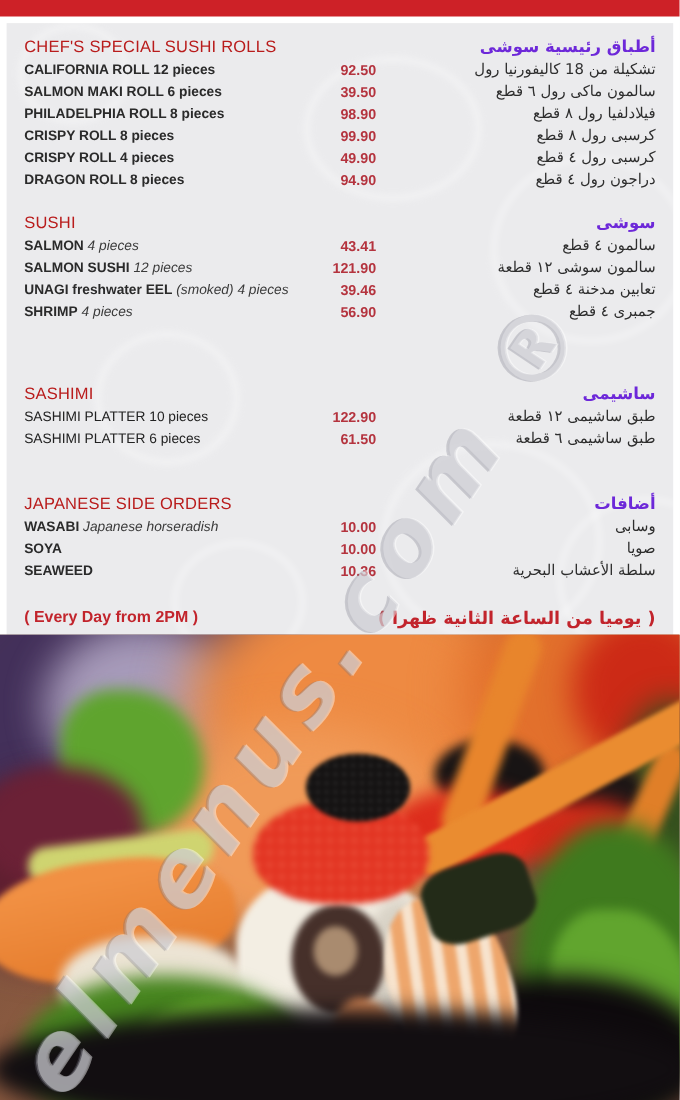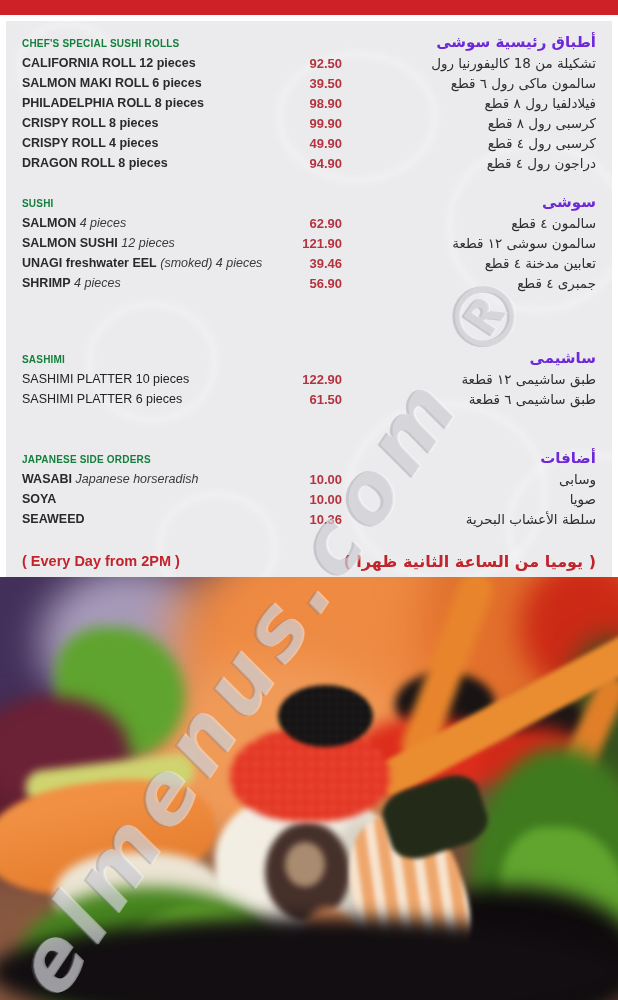--- a/index.html
+++ b/index.html
@@ -27,21 +27,21 @@
   .sw4{left:80px;top:280px;width:120px;height:110px;}
   .sw5{left:340px;top:380px;width:190px;height:170px;}
   .sw6{left:500px;top:430px;width:150px;height:140px;}
   .sw7{left:150px;top:470px;width:110px;height:100px;}
 
   .menu-content{position:relative;padding:12px 16px 0 16px;}
   .sec-header{
     display:grid;grid-template-columns:320px 1fr;align-items:baseline;
     height:19px;margin-bottom:1px;
   }
-  .sec-title-en{font-size:10px;font-weight:700;color:#15803d;letter-spacing:.2px;}
+  .sec-title-en{font-size:15px;font-weight:400;color:#b91c1c;letter-spacing:.2px;}
   .sec-title-ar{font-family:"DejaVu Sans",sans-serif;font-size:15px;font-weight:700;color:#6d28d9;text-align:right;direction:rtl;}
   .row{
     display:grid;grid-template-columns:255px 65px 1fr;align-items:center;
     height:20px;
   }
   .en-cell{font-size:12.5px;color:#2a2a2a;white-space:nowrap;}
   .nm{font-weight:700;}
   .nt{font-weight:400;}
   .sec-sushi .nt,.sec-sides .nt{font-style:italic;color:#3a3a3a;}
   .sec-sashimi .nm{font-weight:400;color:#222;}
@@ -176,21 +176,21 @@
         </div>
       </div>
 
       <div class="sec sec-sushi gap20">
         <div class="sec-header">
           <div class="sec-title-en">SUSHI</div>
           <div class="sec-title-ar">سوشى</div>
         </div>
         <div class="row">
           <div class="en-cell"><span class="nm">SALMON</span> <span class="nt">4 pieces</span></div>
-          <div class="pr">62.90</div>
+          <div class="pr">43.41</div>
           <div class="ar-cell">سالمون ٤ قطع</div>
         </div>
         <div class="row">
           <div class="en-cell"><span class="nm">SALMON SUSHI</span> <span class="nt">12 pieces</span></div>
           <div class="pr">121.90</div>
           <div class="ar-cell">سالمون سوشى ١٢ قطعة</div>
         </div>
         <div class="row">
           <div class="en-cell"><span class="nm">UNAGI freshwater EEL</span> <span class="nt">(smoked) 4 pieces</span></div>
           <div class="pr">39.46</div>

